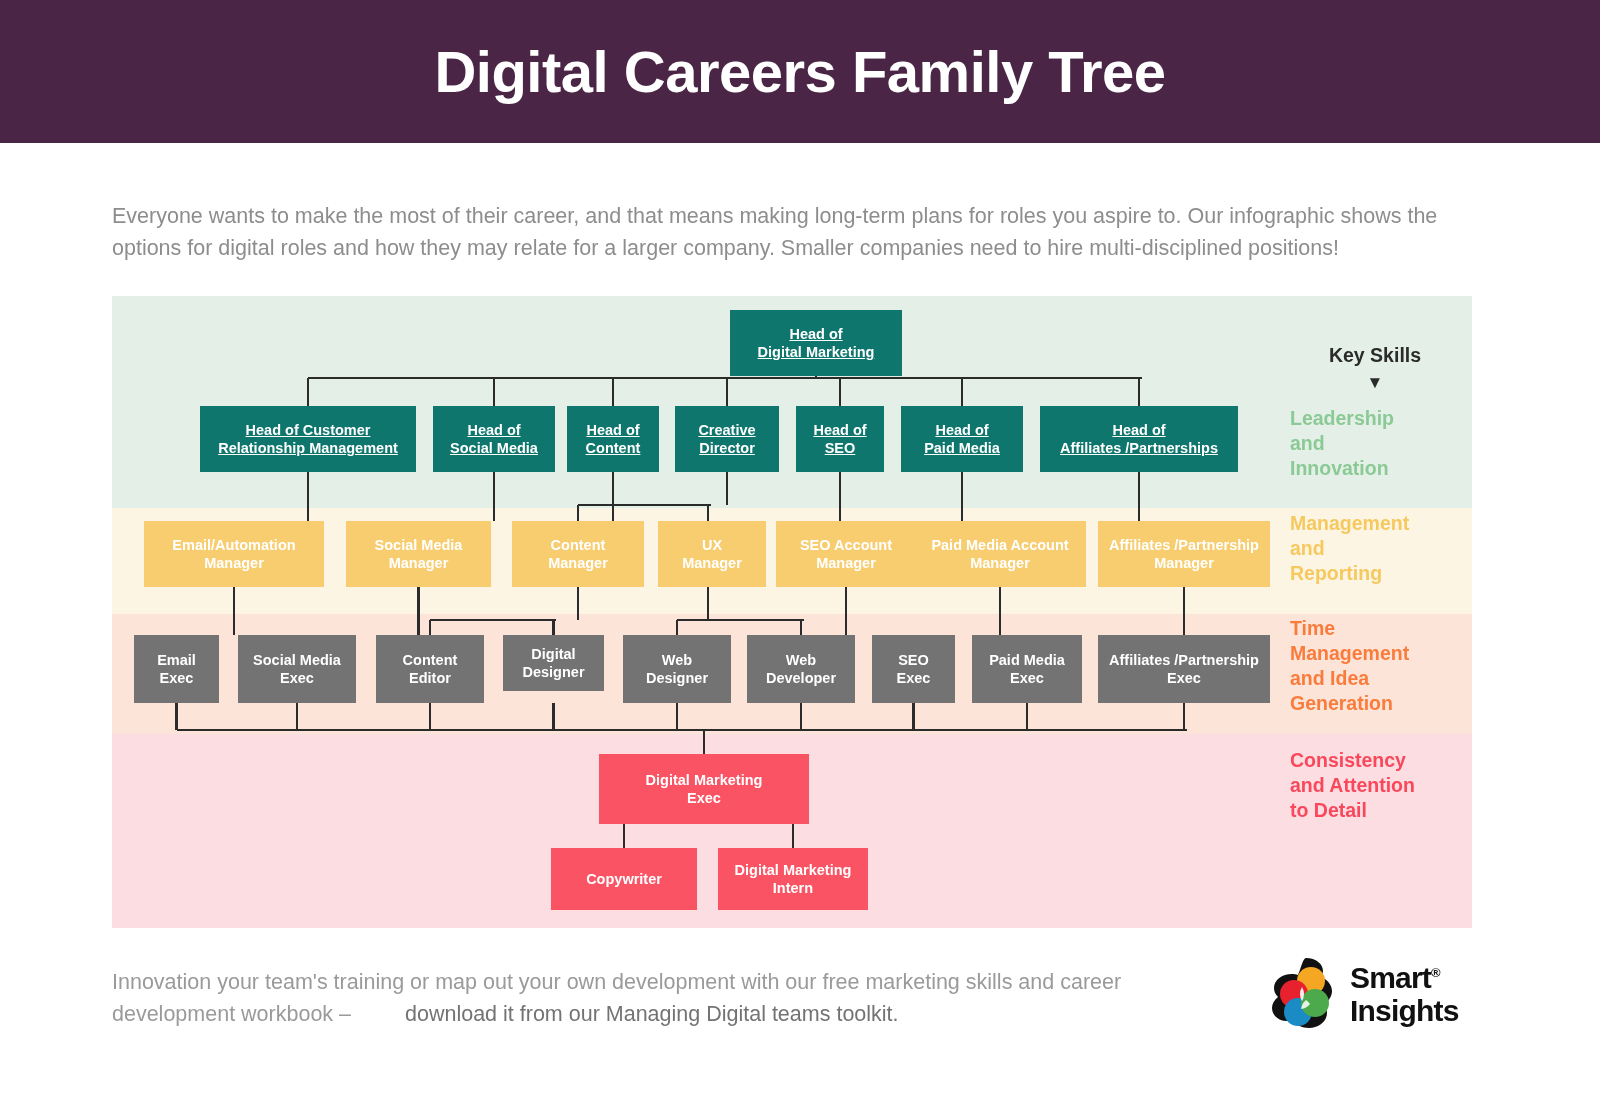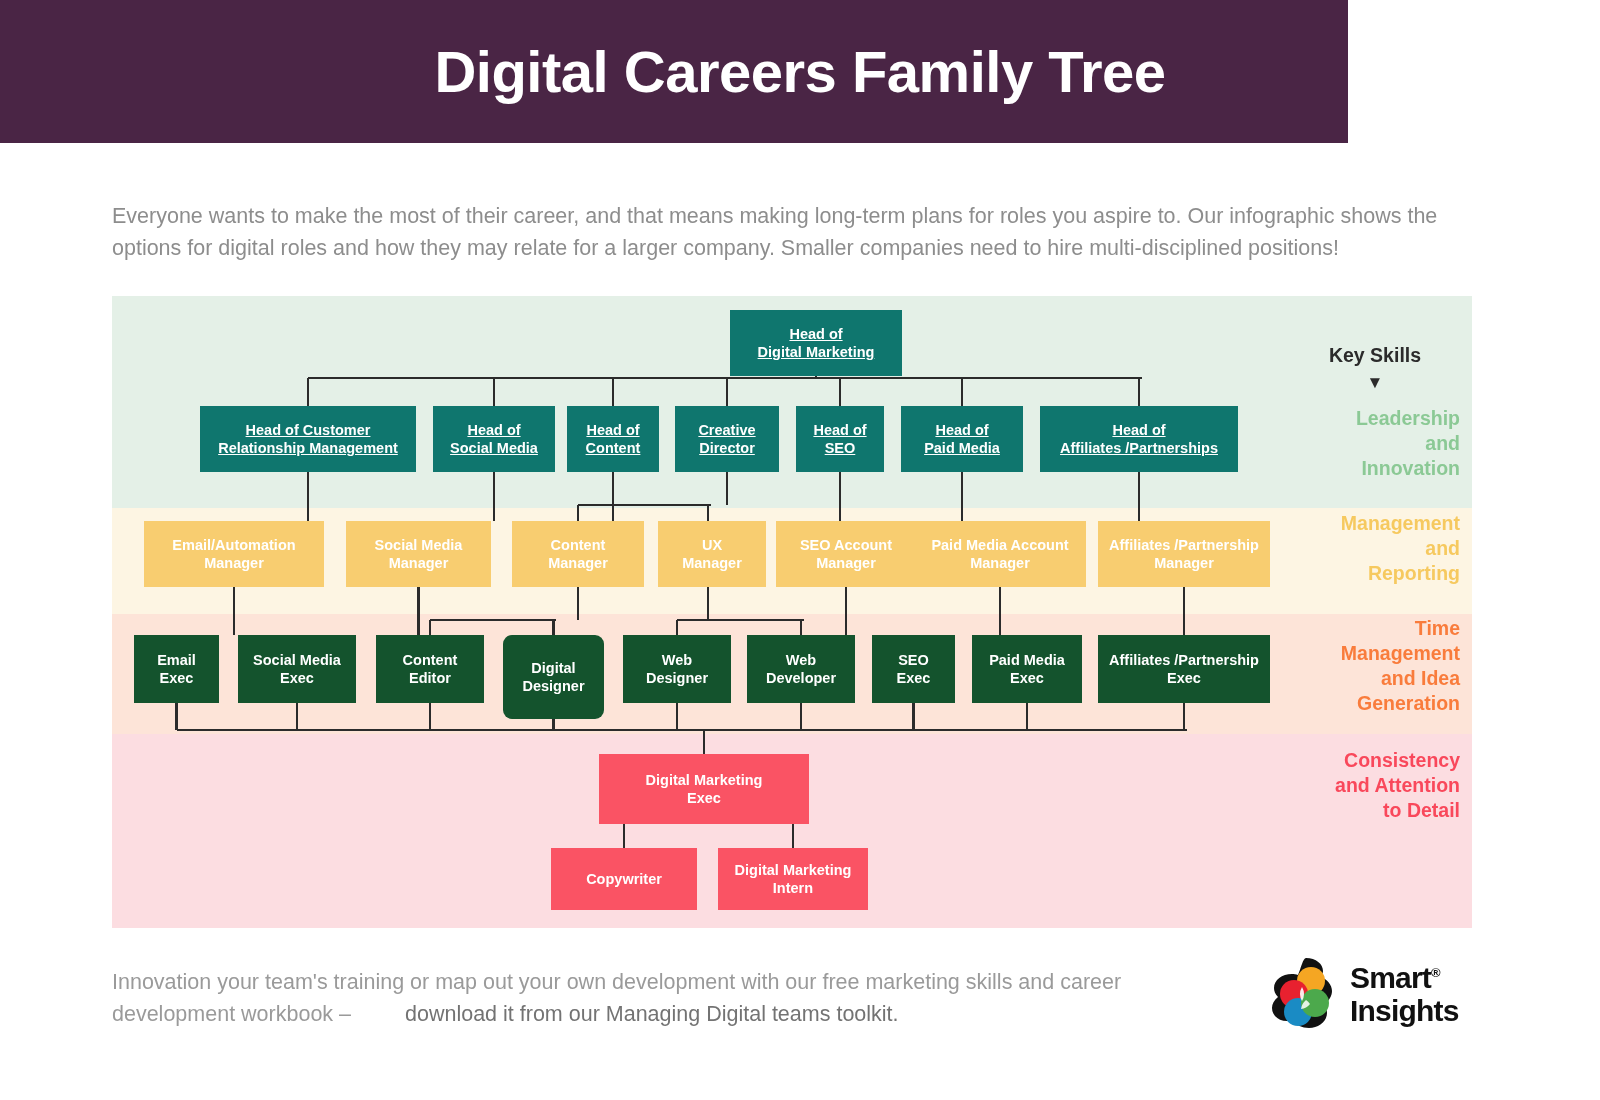--- a/index.html
+++ b/index.html
@@ -6,21 +6,21 @@
   body{
     width:1600px;height:1100px;
     background:#ffffff;
     font-family:"Liberation Sans", sans-serif;
     overflow:hidden;
   }
   #root{position:relative;width:1600px;height:1100px;}
 
   
   .header{
-    position:absolute;left:0;top:0;width:1348px;height:143px;
+    position:absolute;left:0;top:0;width:1600px;height:143px;
     background:#4a2545;
   }
   .header-title{
     position:absolute;left:0;top:0;width:1600px;height:143px;
     display:flex;align-items:center;justify-content:center;
     color:#ffffff;font-size:58px;font-weight:bold;letter-spacing:-0.5px;
   }
 
   
   .intro{
@@ -32,21 +32,21 @@
   .chart{
     position:absolute;left:112px;top:296px;width:1360px;height:632px;
   }
   .band{position:absolute;left:0;width:1360px;}
   .band-green {top:0;   height:212px; background:#e4f0e7;}
   .band-amber {top:212px;height:106px; background:#fdf5e3;}
   .band-orange{top:318px;height:120px; background:#fde4d8;}
   .band-pink  {top:438px;height:194px; background:#fcdde1;}
 
   .skill{
-    position:absolute;right:12px;width:170px;text-align:right;
+    position:absolute;right:12px;width:170px;text-align:left;
     font-weight:bold;line-height:25px;font-size:19.5px;
   }
   .skill-green {top:110px;color:#8bc995;}
   .skill-amber {top:215px;color:#f6c95f;}
   .skill-orange{top:320px;color:#f97c3c;}
   .skill-pink  {top:452px;color:#f9485b;}
 
   .keyskills{
     position:absolute;right:12px;top:48px;width:170px;text-align:center;
     color:#2b2b2b;font-size:19.5px;font-weight:bold;
@@ -58,21 +58,21 @@
 
   
   .node{
     position:absolute;box-sizing:border-box;
     display:flex;align-items:center;justify-content:center;
     text-align:center;color:#ffffff;font-weight:bold;
     font-size:14.5px;line-height:18px;padding:2px 6px;
   }
   .node.lvl0, .node.lvl1 {background:#0f766e;text-decoration:underline;}
   .node.lvl2 {background:#f8cd70;}
-  .node.lvl3 {background:#14532d;}
+  .node.lvl3 {background:#737373;}
   .node.lvl4 {background:#fa5364;}
 
   
   .ln{position:absolute;background:#2b2b2b;}
   .lnv{width:2.5px;}
   .lnh{height:2.5px;}
 
   
   .footer{
     position:absolute;left:112px;top:966px;width:1060px;
@@ -174,21 +174,21 @@
         <div class="node lvl2" style="left: 32px; top: 225px; width: 180px; height: 66px;">Email/Automation<br>Manager</div>
         <div class="node lvl2" style="left: 234px; top: 225px; width: 145px; height: 66px;">Social Media<br>Manager</div>
         <div class="node lvl2" style="left: 400px; top: 225px; width: 132px; height: 66px;">Content<br>Manager</div>
         <div class="node lvl2" style="left: 546px; top: 225px; width: 108px; height: 66px;">UX<br>Manager</div>
         <div class="node lvl2" style="left: 664px; top: 225px; width: 140px; height: 66px;">SEO Account<br>Manager</div>
         <div class="node lvl2" style="left: 802px; top: 225px; width: 172px; height: 66px;">Paid Media Account<br>Manager</div>
         <div class="node lvl2" style="left: 986px; top: 225px; width: 172px; height: 66px;">Affiliates /Partnership<br>Manager</div>
         <div class="node lvl3" style="left: 22px; top: 339px; width: 85px; height: 68px;">Email<br>Exec</div>
         <div class="node lvl3" style="left: 126px; top: 339px; width: 118px; height: 68px;">Social Media<br>Exec</div>
         <div class="node lvl3" style="left: 264px; top: 339px; width: 108px; height: 68px;">Content<br>Editor</div>
-        <div class="node lvl3" style="left: 391px; top: 339px; width: 101px; height: 84px; border-radius: 9px;">Digital<br>Designer</div>
+        <div class="node lvl3" style="left: 391px; top: 339px; width: 101px; height: 56px;">Digital<br>Designer</div>
         <div class="node lvl3" style="left: 511px; top: 339px; width: 108px; height: 68px;">Web<br>Designer</div>
         <div class="node lvl3" style="left: 635px; top: 339px; width: 108px; height: 68px;">Web<br>Developer</div>
         <div class="node lvl3" style="left: 760px; top: 339px; width: 83px; height: 68px;">SEO<br>Exec</div>
         <div class="node lvl3" style="left: 860px; top: 339px; width: 110px; height: 68px;">Paid Media<br>Exec</div>
         <div class="node lvl3" style="left: 986px; top: 339px; width: 172px; height: 68px;">Affiliates /Partnership<br>Exec</div>
         <div class="node lvl4" style="left: 487px; top: 458px; width: 210px; height: 70px;">Digital Marketing<br>Exec</div>
         <div class="node lvl4" style="left: 439px; top: 552px; width: 146px; height: 62px;">Copywriter</div>
         <div class="node lvl4" style="left: 606px; top: 552px; width: 150px; height: 62px;">Digital Marketing<br>Intern</div>
       </div>
   </div>

